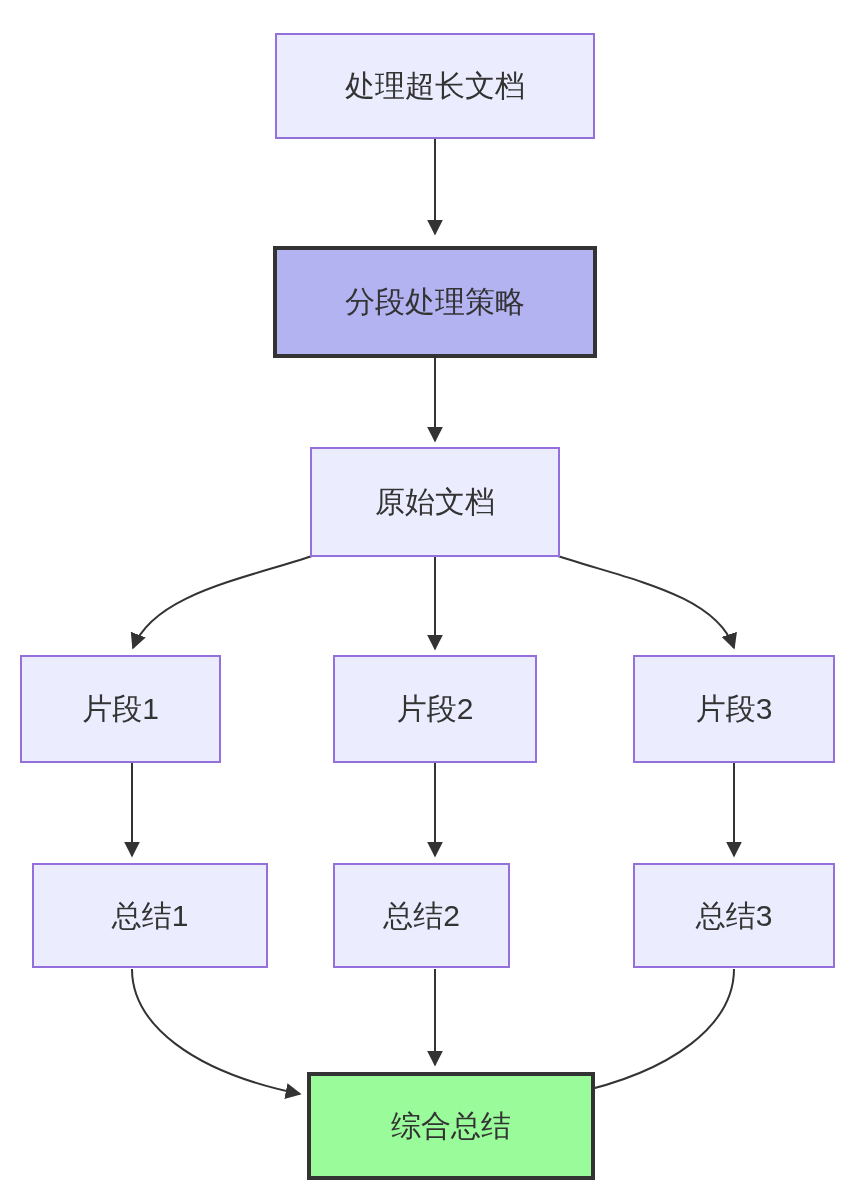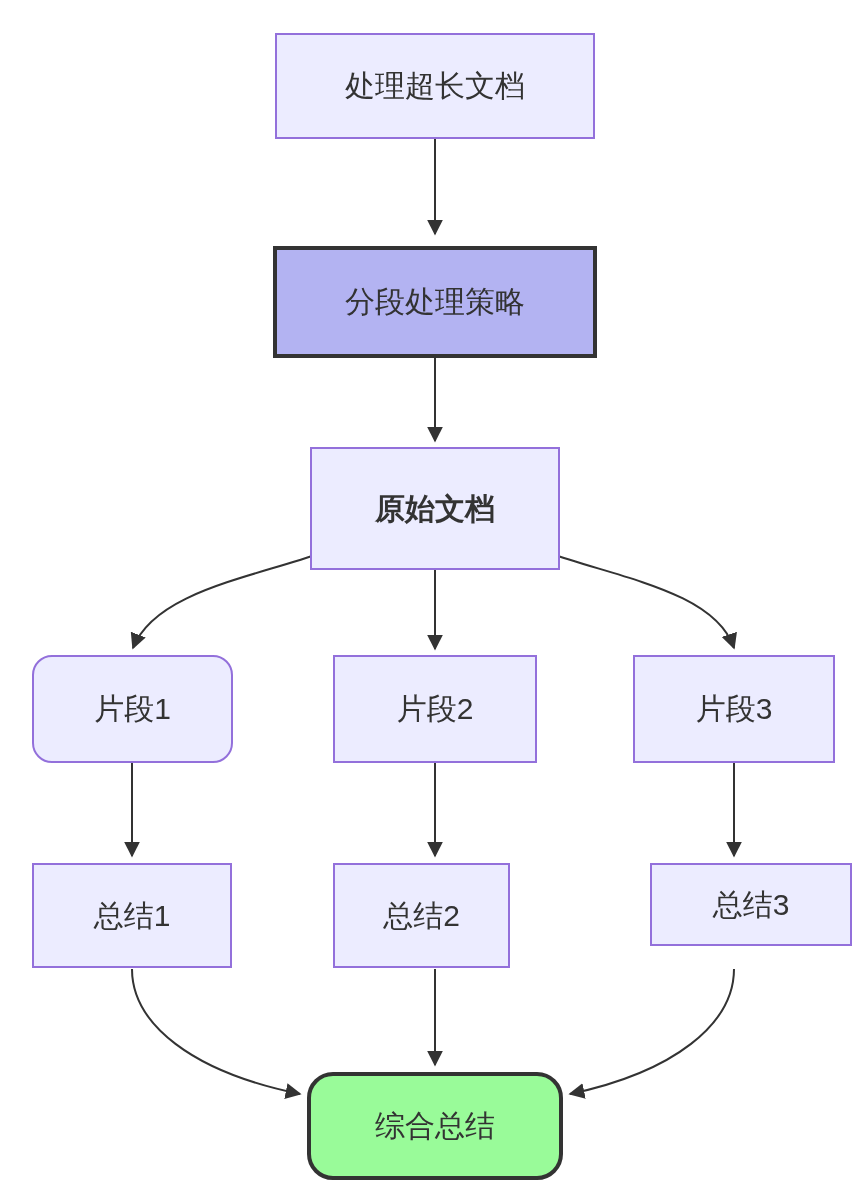--- a/index.html
+++ b/index.html
@@ -85,45 +85,45 @@
   </svg>
 
   <div class="node default" style="left:275px; top:33px; width:320px; height:106px;">
     <span>处理超长文档</span>
   </div>
 
   <div class="node highlight" style="left:273px; top:240px; width:324px; height:112px;margin-top:6px;">
     <span>分段处理策略</span>
   </div>
 
-  <div class="node default" style="left:310px; top:447px; width:250px; height:123px;font-weight:bold;">
+  <div class="node default" style="left:310px; top:447px; width:250px; height:110px;">
     <span>原始文档</span>
   </div>
 
-  <div class="node default" style="left:32px; top:655px; width:201px; height:108px;border-radius:20px;">
+  <div class="node default" style="left:20px; top:655px; width:201px; height:108px;">
     <span>片段1</span>
   </div>
 
   <div class="node default" style="left:333px; top:655px; width:204px; height:108px;align-items:center;">
     <span>片段2</span>
   </div>
 
   <div class="node default" style="left:633px; top:655px; width:202px; height:108px;">
     <span>片段3</span>
   </div>
 
-  <div class="node default" style="left:32px; top:863px; width:200px; height:105px;">
+  <div class="node default" style="left:32px; top:863px; width:236px; height:105px;">
     <span>总结1</span>
   </div>
 
   <div class="node default" style="left:333px; top:863px; width:177px; height:105px;">
     <span>总结2</span>
   </div>
 
-  <div class="node default" style="left:650px; top:863px; width:202px; height:83px;">
+  <div class="node default" style="left:633px; top:863px; width:202px; height:105px;">
     <span>总结3</span>
   </div>
 
-  <div class="node final" style="left:307px; top:1072px; width:256px; height:108px;border-radius:26px;">
+  <div class="node final" style="left:307px; top:1072px; width:288px; height:108px;">
     <span>综合总结</span>
   </div>
 
 </div>
 
 </body></html>

